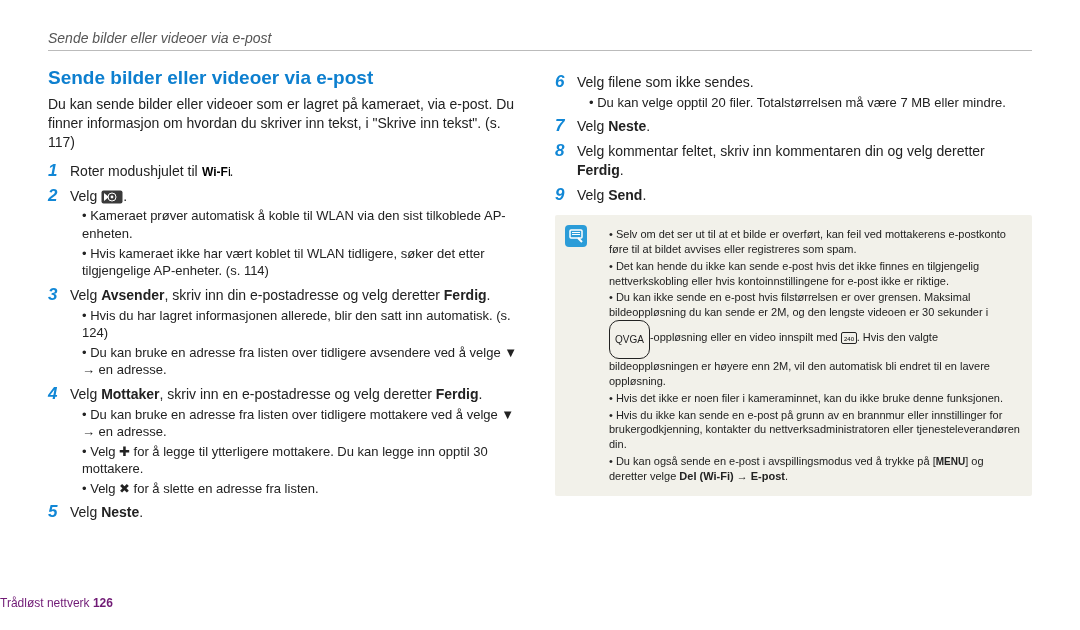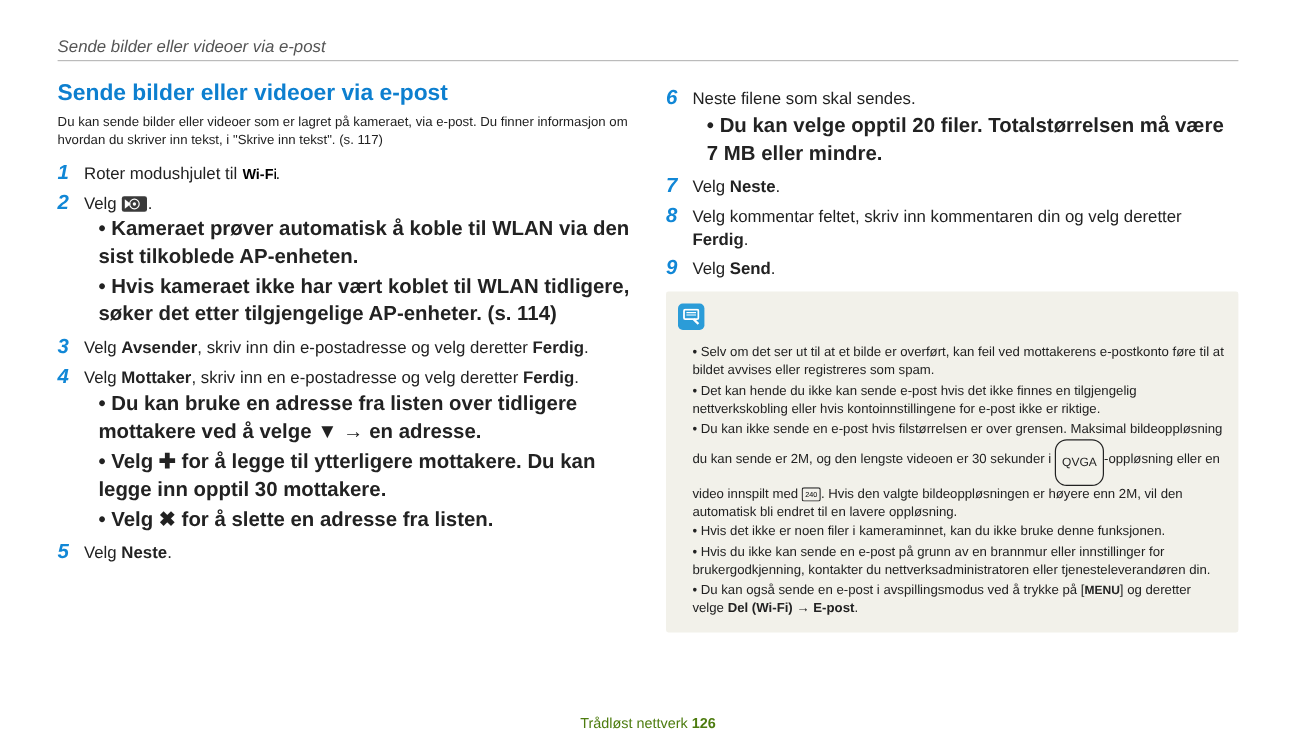--- a/index.html
+++ b/index.html
@@ -39,21 +39,21 @@
     flex: 1 1 0;
     min-width: 0;
   }
   h1.section-title {
     color: var(--heading);
     font-size: 19px;
     font-weight: 600;
     margin: 0 0 6px 0;
   }
   .intro {
-    font-size: 11px;
+    font-size: 14px;
     margin: 0 0 10px 0;
     line-height: 1.35;
   }
   .step {
     display: flex;
     align-items: baseline;
     gap: 8px;
     margin: 6px 0 2px 0;
     font-size: 14px;
   }
@@ -65,23 +65,22 @@
     font-size: 17px;
     line-height: 1;
   }
   .step-text {
     line-height: 1.35;
   }
   ul.sub {
     margin: 2px 0 6px 0;
     padding: 0 0 0 34px;
     list-style: none;
-    font-size: 17px;
-    line-height: 1.35;
-    font-weight: bold;
+    font-size: 13px;
+    line-height: 1.35;
   }
   ul.sub > li::before {
     content: "• ";
   }
   ul.sub > li {
     margin: 2px 0;
   }
   .icon {
     display: inline-block;
     vertical-align: -3px;
@@ -98,21 +97,20 @@
     vertical-align: -2px;
     font-style: normal;
   }
   .note-box {
     display: flex;
     gap: 10px;
     background: #f2f1ea;
     border-radius: 2px;
     padding: 10px 12px 10px 10px;
     margin-top: 10px;
-    flex-direction: column;
   }
   .note-icon {
     flex: 0 0 auto;
     width: 22px;
     height: 22px;
     border-radius: 4px;
     background: #2b9cd8;
     color: #fff;
     display: flex;
     align-items: center;
@@ -131,23 +129,22 @@
     content: "• ";
   }
   .note-box ul > li {
     margin: 2px 0;
   }
   .footer {
     position: absolute;
     left: 0;
     right: 0;
     bottom: 20px;
-    text-align: center;
     font-size: 12px;
-    color: #4d7c0f;
+    color: #701a75;
   }
   .footer .pagenum {
     font-weight: 700;
   }
   b { font-weight: 700; }
 </style>
 </head>
 <body>
 
 <div class="page">
@@ -189,20 +186,24 @@
         <li>Kameraet prøver automatisk å koble til WLAN via den sist tilkoblede AP-enheten.</li>
         <li>Hvis kameraet ikke har vært koblet til WLAN tidligere, søker det etter tilgjengelige AP-enheter. (s. 114)</li>
       </ul>
 
       <div class="step">
         <span class="step-num">3</span>
         <span class="step-text">
           <span>Velg </span><b>Avsender</b><span>, skriv inn din e-postadresse og velg deretter </span><b>Ferdig</b><span>.</span>
         </span>
       </div>
+      <ul class="sub">
+        <li>Hvis du har lagret informasjonen allerede, blir den satt inn automatisk. (s. 124)</li>
+        <li>Du kan bruke en adresse fra listen over tidligere avsendere ved å velge ▼ → en adresse.</li>
+      </ul>
 
       <div class="step">
         <span class="step-num">4</span>
         <span class="step-text">
           <span>Velg </span><b>Mottaker</b><span>, skriv inn en e-postadresse og velg deretter </span><b>Ferdig</b><span>.</span>
         </span>
       </div>
       <ul class="sub">
         <li>Du kan bruke en adresse fra listen over tidligere mottakere ved å velge ▼ → en adresse.</li>
         <li>Velg ✚ for å legge til ytterligere mottakere. Du kan legge inn opptil 30 mottakere.</li>
@@ -214,21 +215,21 @@
         <span class="step-text">
           <span>Velg </span><b>Neste</b><span>.</span>
         </span>
       </div>
     </div>
 
     <div class="col">
 
       <div class="step">
         <span class="step-num">6</span>
-        <span class="step-text">Neste filene som skal sendes.</span>
+        <span class="step-text">Velg filene som ikke sendes.</span>
       </div>
       <ul class="sub">
         <li>Du kan velge opptil 20 filer. Totalstørrelsen må være 7 MB eller mindre.</li>
       </ul>
 
       <div class="step">
         <span class="step-num">7</span>
         <span class="step-text">
           <span>Velg </span><b>Neste</b><span>.</span>
         </span>

